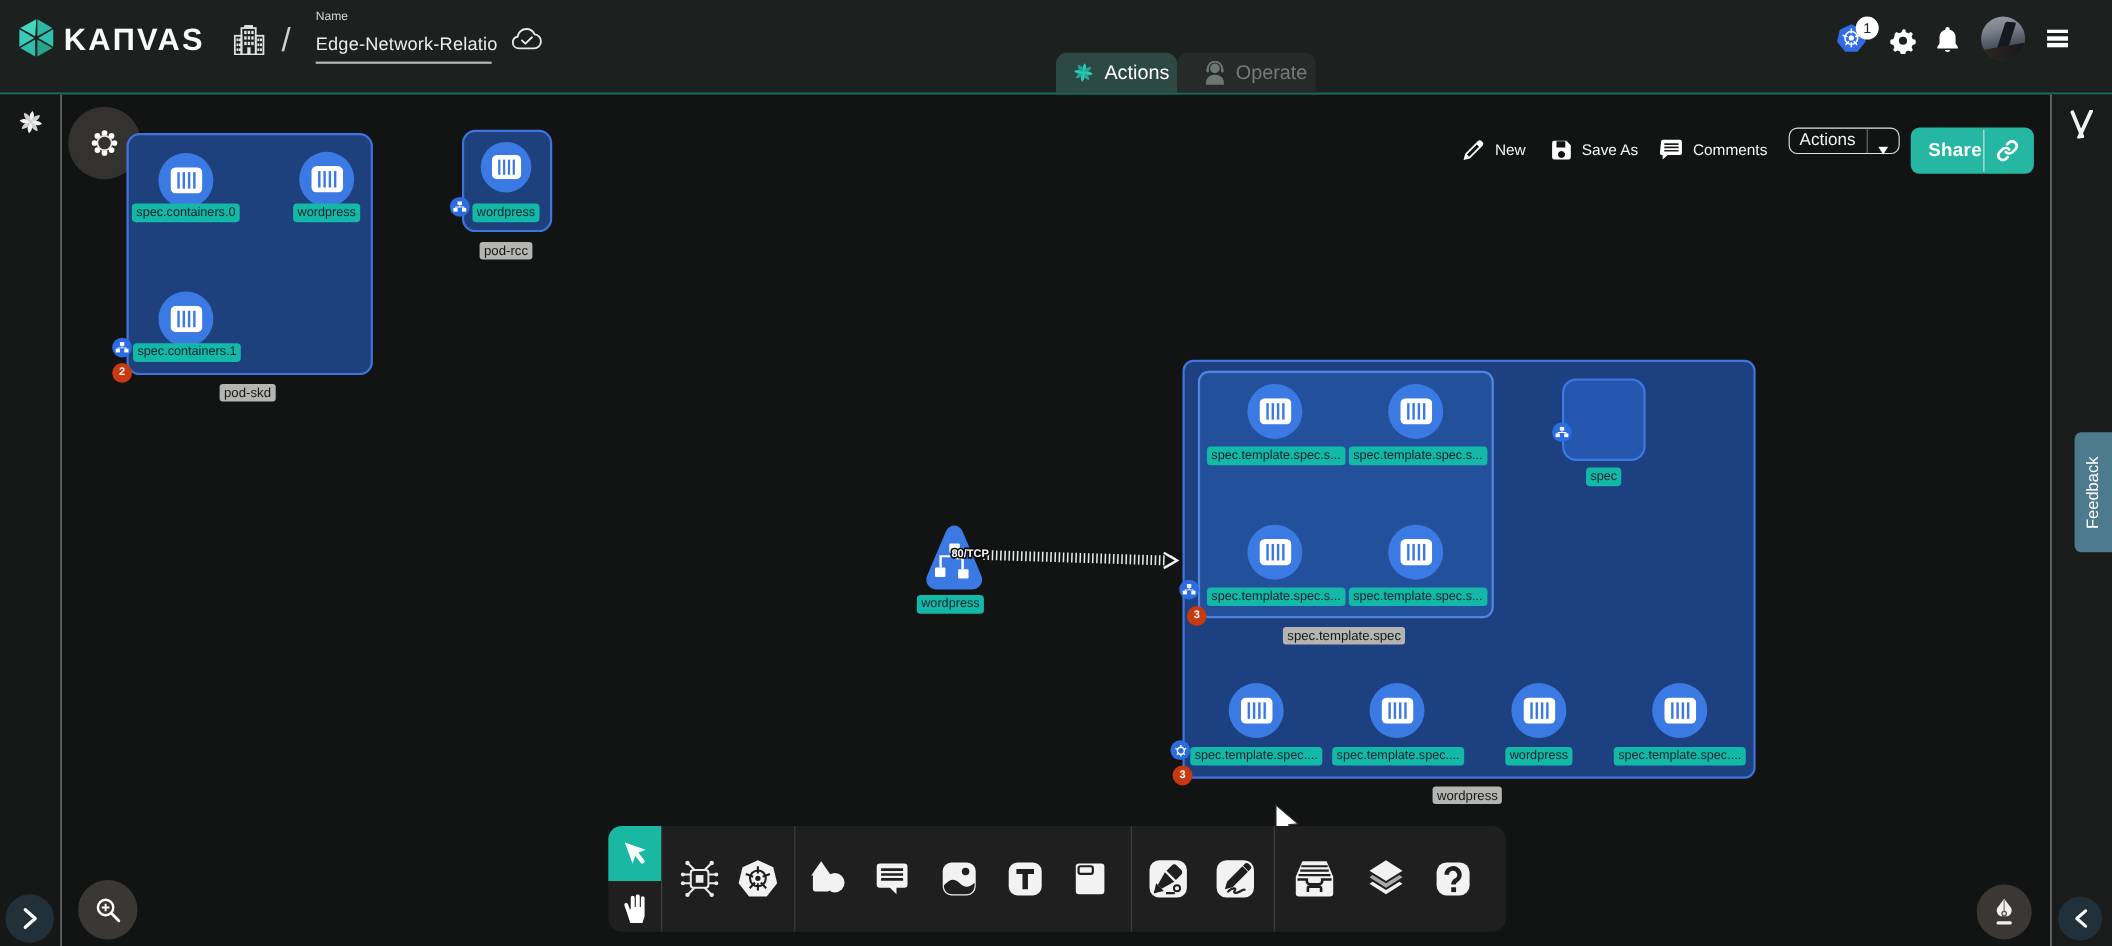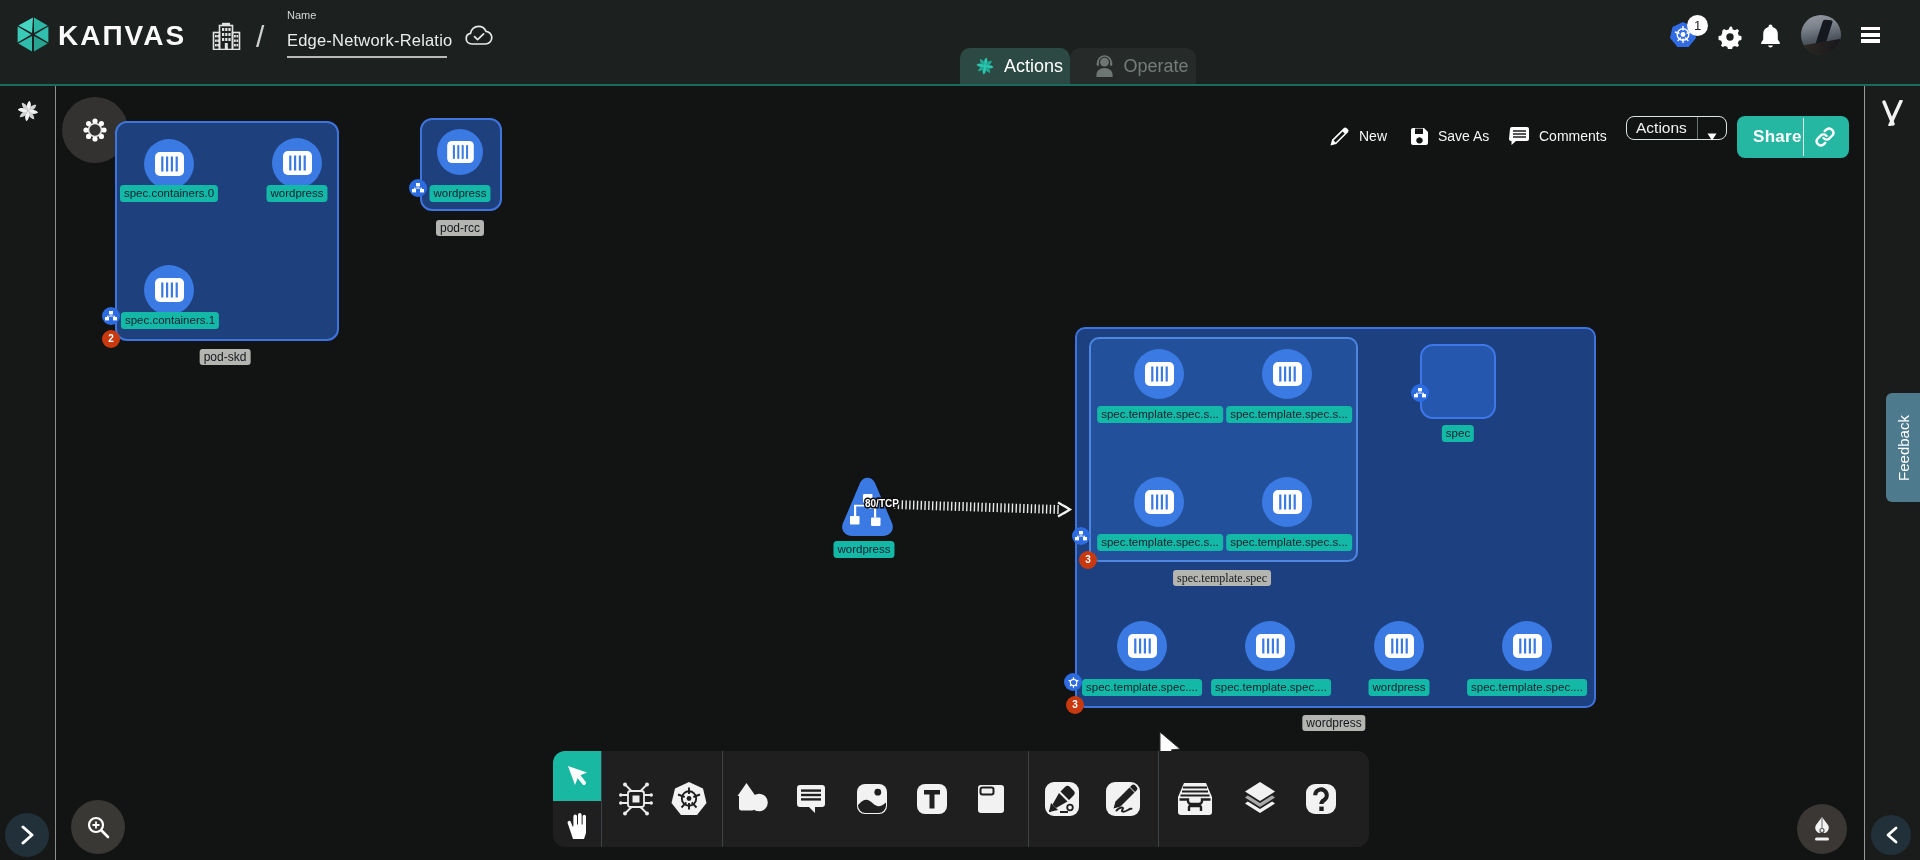--- a/index.html
+++ b/index.html
@@ -364,21 +364,21 @@
     <div class="node-label" style="left:1289px; top:534px;">spec.template.spec.s...</div>
     <div class="mini" style="left:1081px; top:536px;">
         <svg width="12" height="10" viewBox="0 0 12 10" fill="#fff">
           <rect x="4" y="0" width="4" height="3.4"></rect>
           <rect x="0" y="6" width="4" height="3.4"></rect>
           <rect x="8" y="6" width="4" height="3.4"></rect>
           <path d="M5.6 3.4 h0.8 v1.4 h3.6 v1.4 h-0.8 v-0.6 h-6.4 v0.6 h-0.8 v-1.4 h3.6 z"></path>
         </svg>
       </div>
     <div class="badge" style="left:1088px; top:560px;">3</div>
-    <div class="grp-label" style="left:1222px; top:570px;font-family:Liberation Serif, serif;">spec.template.spec</div>
+    <div class="grp-label" style="left:1222px; top:570px;">spec.template.spec</div>
 
     <div class="cnode" style="left:1142px; top:646px;">
         <svg width="29" height="24" viewBox="0 0 29 24">
           <rect x="0" y="0" width="29" height="24" rx="5" fill="#fff"></rect>
           <g fill="#3b79e3">
             <rect x="6.2" y="4.5" width="2.2" height="15"></rect>
             <rect x="11" y="4.5" width="2.2" height="15"></rect>
             <rect x="15.8" y="4.5" width="2.2" height="15"></rect>
             <rect x="20.6" y="4.5" width="2.2" height="15"></rect>
           </g>

